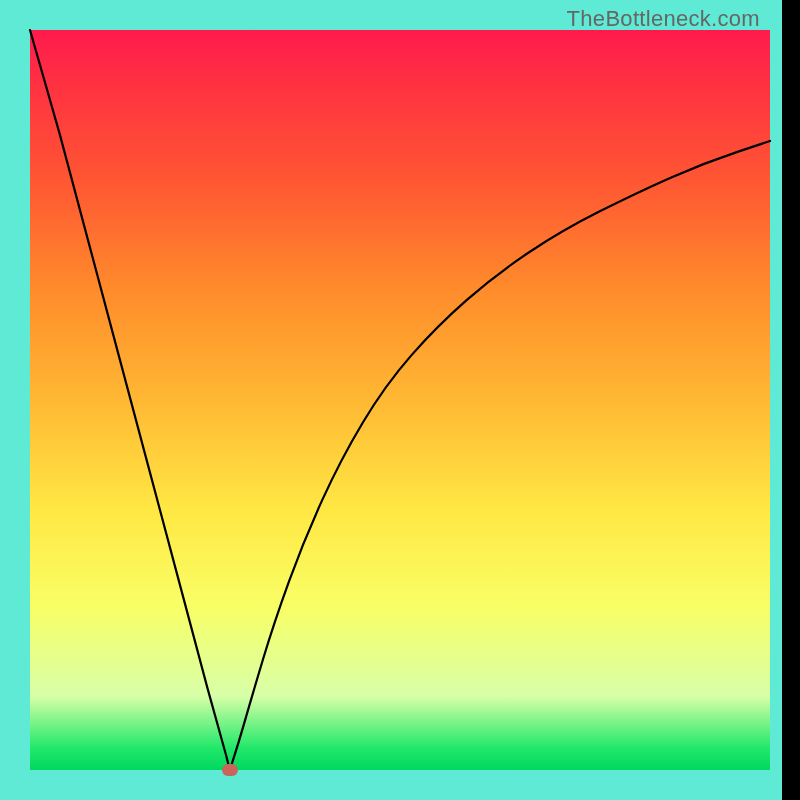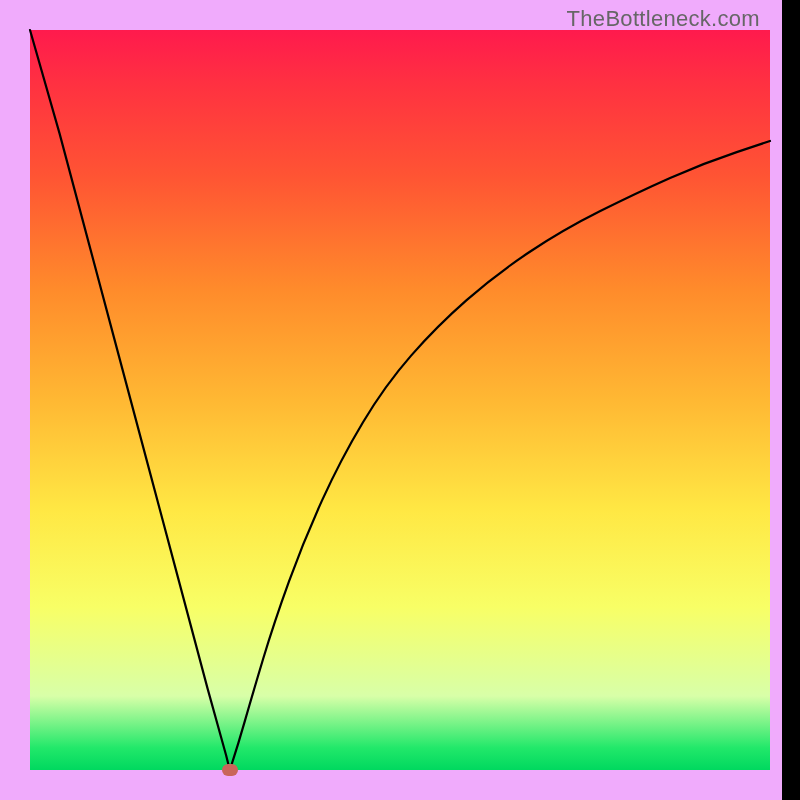--- a/index.html
+++ b/index.html
@@ -8,21 +8,21 @@
     width: 800px;
     height: 800px;
     background: #000000;
     font-family: Arial, Helvetica, sans-serif;
     overflow: hidden;
   }
   .frame {
     position: relative;
     width: 782px;
     height: 800px;
-    background: #f0abfc;
+    background: #5eead4;
   }
   .plot-area {
     position: absolute;
     left: 30px;
     top: 30px;
     width: 740px;
     height: 740px;
     background: linear-gradient(to bottom,
       #ff1a4d 0%,
       #ff3340 8%,

